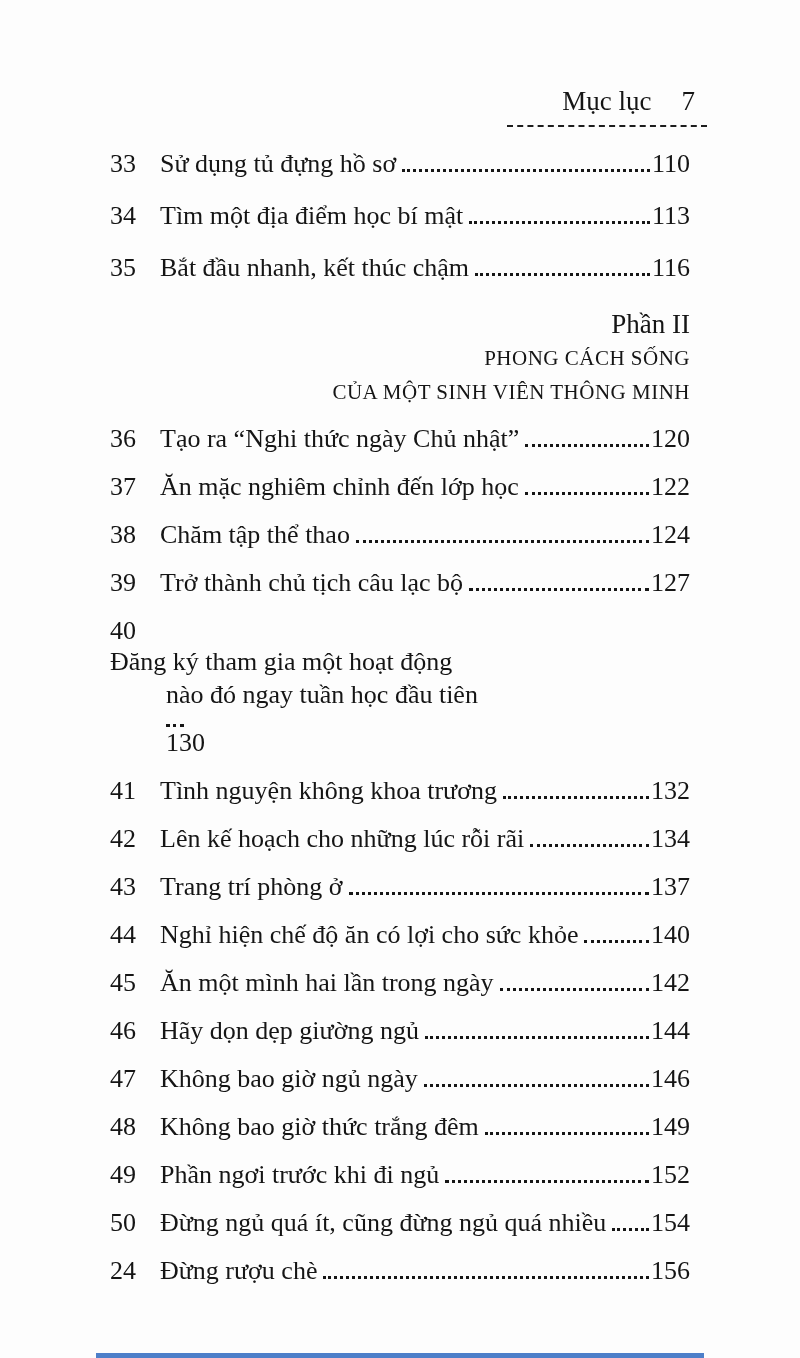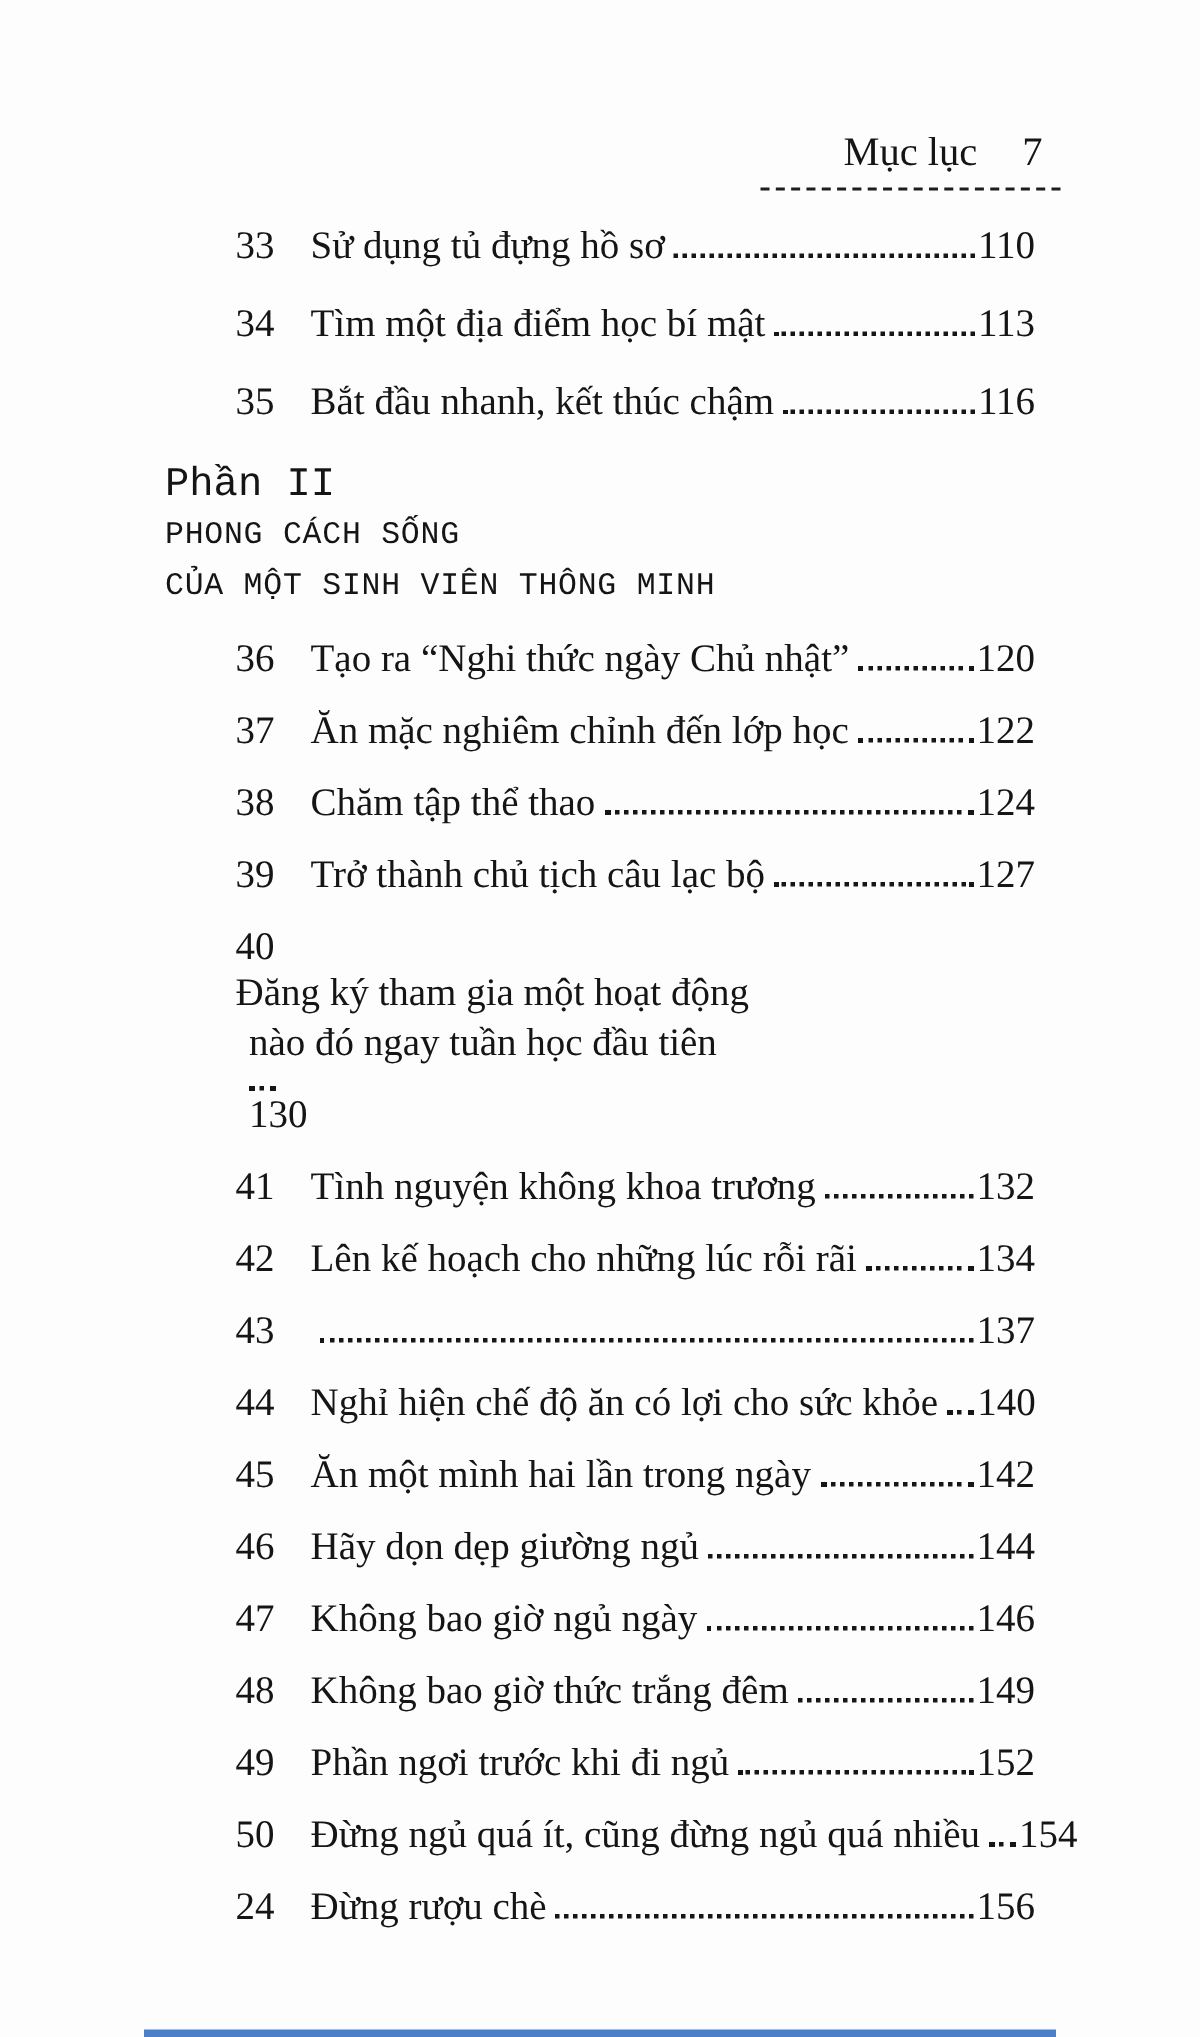--- a/index.html
+++ b/index.html
@@ -37,42 +37,40 @@
   .row {
     display: flex;
     align-items: baseline;
     line-height: 31px;
   }
   .toc-top .row    { margin-bottom: 21px; }
   .toc-bottom .row { margin-bottom: 17px; }
   .num {
     width: 50px;
     flex-shrink: 0;
-    margin-left: 47px;
   }
   .title { white-space: nowrap; }
   .leader {
     flex: 1 1 auto;
     min-width: 18px;
     height: 14px;
     border-bottom: 3px dotted #161616;
     margin: 0 2px 0 6px;
   }
   .pageno { flex-shrink: 0; }
 
   
   .row.two-line { display: block; }
   .row.two-line .line1 { display: flex; align-items: baseline; line-height: 31px; flex-direction: column; }
   .row.two-line .line2 { display: flex; align-items: baseline; line-height: 31px; margin-left: 50px; margin-top: 2px; flex-direction: column; }
 
   
   .section {
-    text-align: left;
+    text-align: right;
     margin: 24px 0 14px 0;
-    font-family: Liberation Mono, monospace;
   }
   .section-kicker { font-size: 27px; line-height: 34px; }
   .section-line   { font-size: 21px; line-height: 34px; letter-spacing: 0.5px; }
 
   .bottom-bar {
     position: absolute;
     left: 96px; right: 96px; bottom: 0;
     height: 5px;
     background: #4d7fc9;
   }
@@ -160,20 +158,21 @@
           <span class="pageno">132</span>
         </div>
         <div class="row">
           <span class="num">42</span>
           <span class="title">Lên kế hoạch cho những lúc rỗi rãi</span>
           <span class="leader"></span>
           <span class="pageno">134</span>
         </div>
         <div class="row">
           <span class="num">43</span>
+          <span class="title">Trang trí phòng ở</span>
           <span class="leader"></span>
           <span class="pageno">137</span>
         </div>
         <div class="row">
           <span class="num">44</span>
           <span class="title">Nghỉ hiện chế độ ăn có lợi cho sức khỏe</span>
           <span class="leader"></span>
           <span class="pageno">140</span>
         </div>
         <div class="row">

